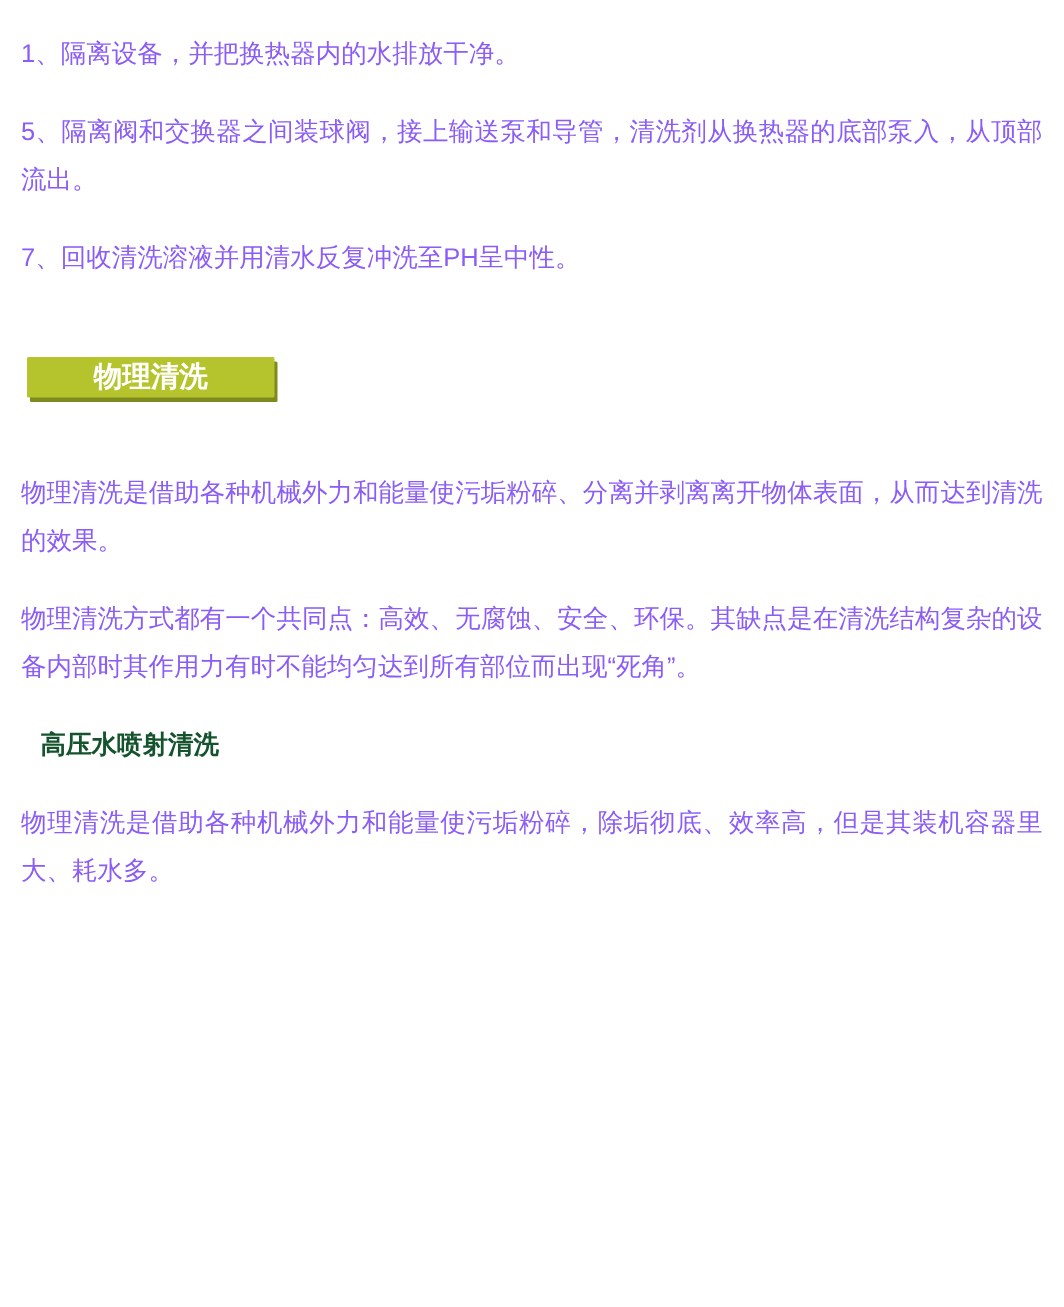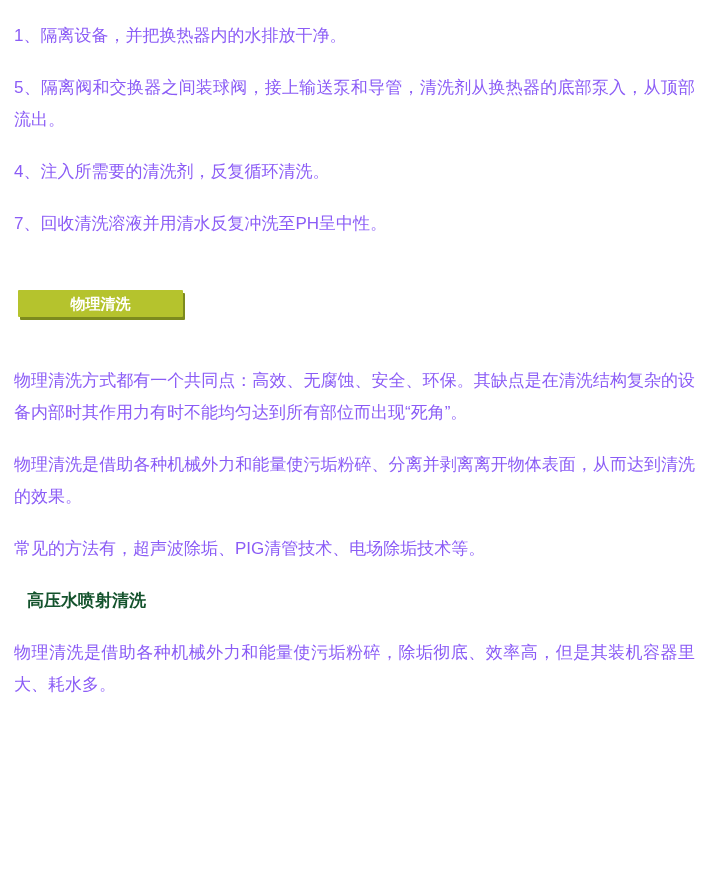--- a/index.html
+++ b/index.html
@@ -30,47 +30,45 @@
   }
   .section-badge {
     display: inline-block;
     width: 165px;
     height: 27px;
     line-height: 27px;
     text-align: center;
     background: #b5c32d;
     color: #ffffff;
     font-weight: bold;
-    font-size: 15px;
+    font-size: 19px;
     border-radius: 1px;
     box-shadow: 2px 3px 0 #7d8b1e;
   }
   .subheading {
     font-size: 17px;
     line-height: 32px;
     font-weight: bold;
     color: #14532d;
     margin: 20px 13px;
   }
 </style>
 </head>
 <body>
 
 <div class="page">
 
   <p class="para">1、隔离设备，并把换热器内的水排放干净。</p>
   <p class="para">5、隔离阀和交换器之间装球阀，接上输送泵和导管，清洗剂从换热器的底部泵入，从顶部流出。</p>
-  <p class="para">4、注入所需要的清洗剂，反复循环清洗。</p>
   <p class="para">7、回收清洗溶液并用清水反复冲洗至PH呈中性。</p>
 
   <div class="badge-row">
     <span class="section-badge">物理清洗</span>
   </div>
 
+  <p class="para">物理清洗是借助各种机械外力和能量使污垢粉碎、分离并剥离离开物体表面，从而达到清洗的效果。</p>
   <p class="para">物理清洗方式都有一个共同点：高效、无腐蚀、安全、环保。其缺点是在清洗结构复杂的设备内部时其作用力有时不能均匀达到所有部位而出现“死角”。</p>
-  <p class="para">物理清洗是借助各种机械外力和能量使污垢粉碎、分离并剥离离开物体表面，从而达到清洗的效果。</p>
-  <p class="para">常见的方法有，超声波除垢、PIG清管技术、电场除垢技术等。</p>
 
   <h3 class="subheading">高压水喷射清洗</h3>
 
   <p class="para">物理清洗是借助各种机械外力和能量使污垢粉碎，除垢彻底、效率高，但是其装机容器里大、耗水多。</p>
 
 </div>
 
 </body></html>

